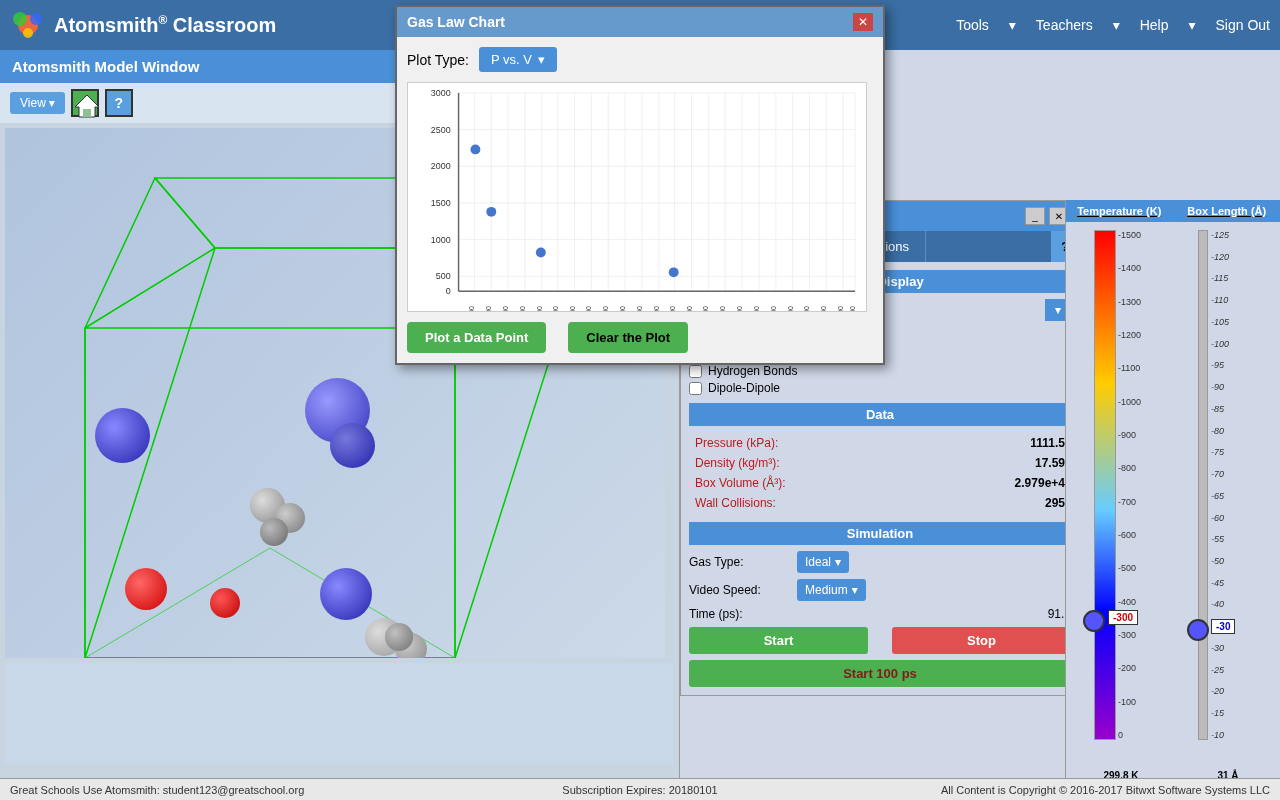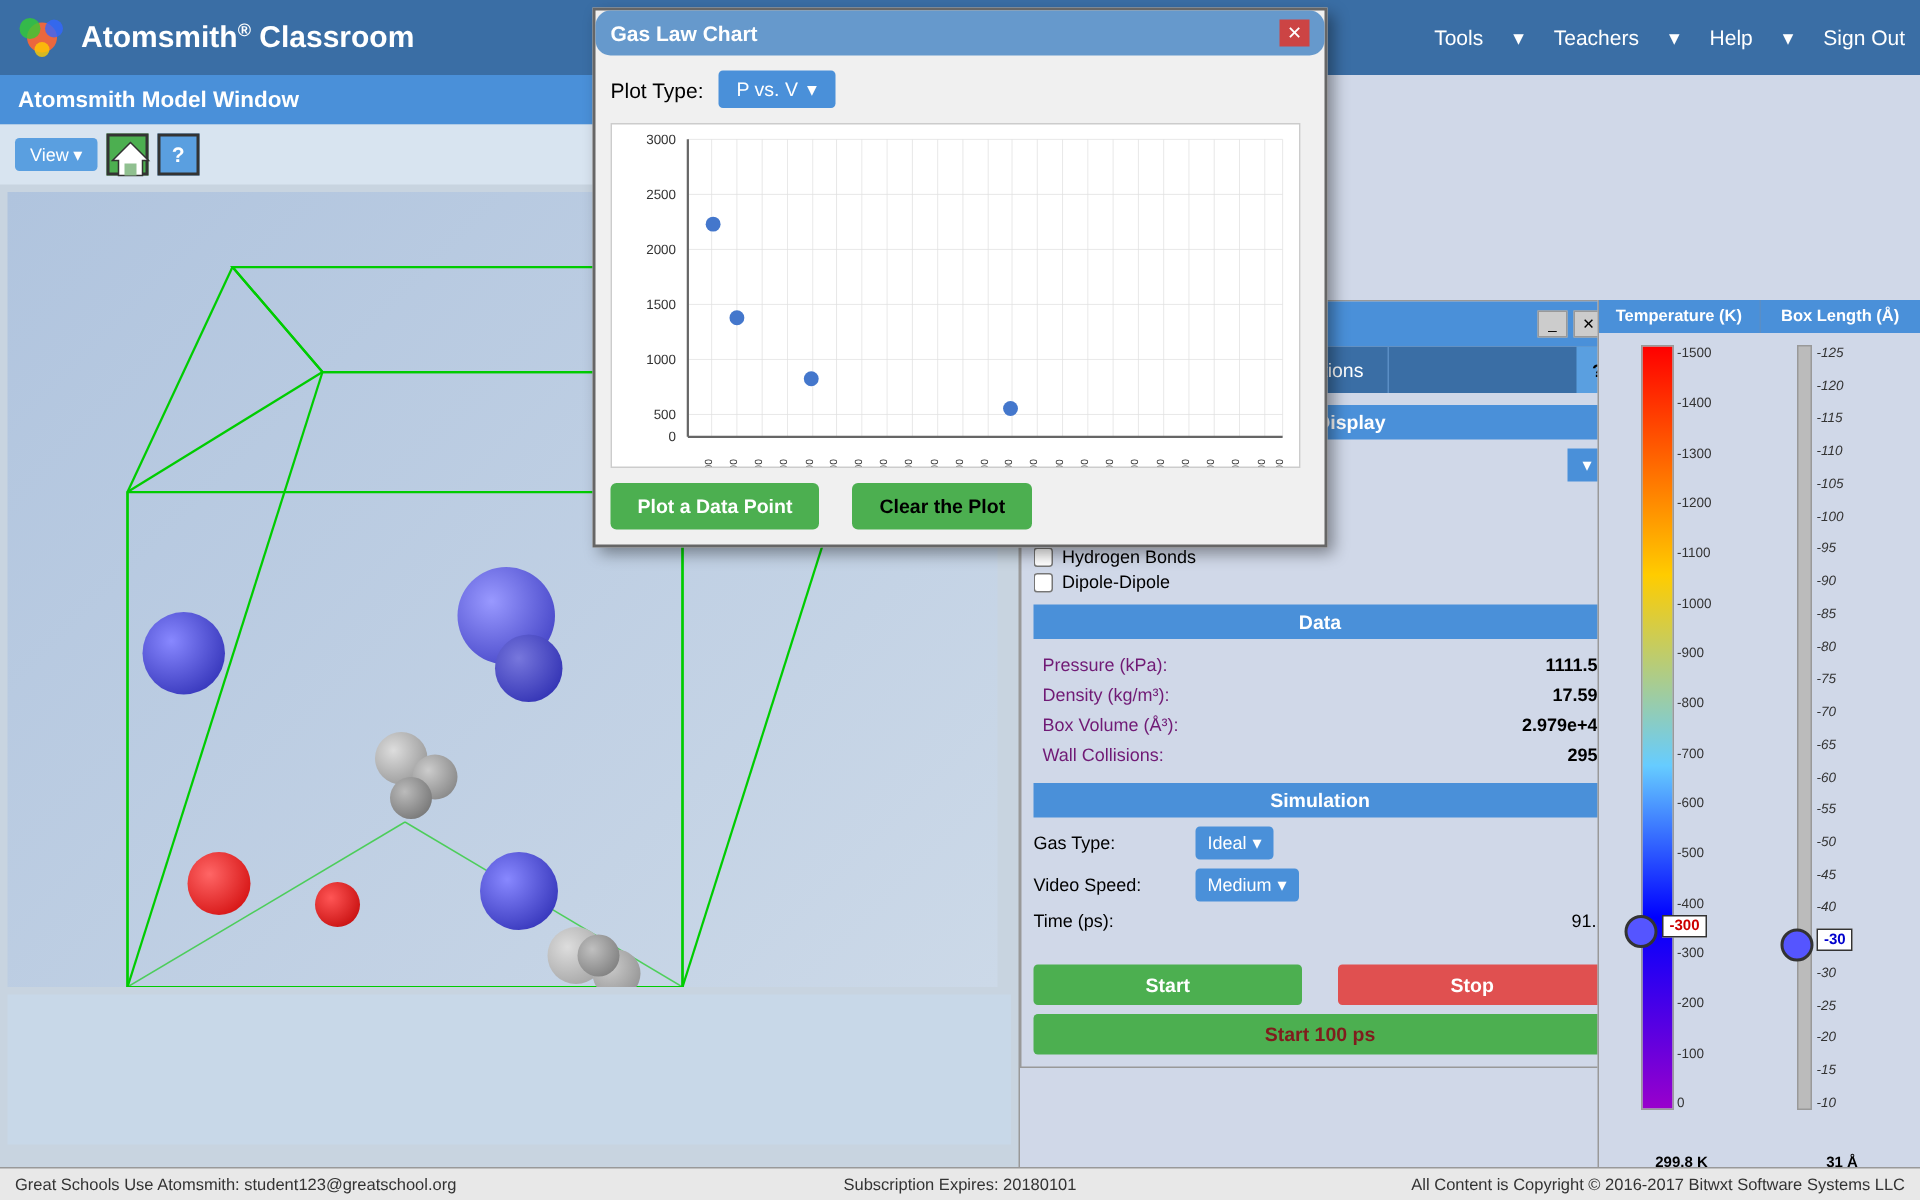--- a/index.html
+++ b/index.html
@@ -212,21 +212,21 @@
     }
     .force-row input[type="checkbox"] { cursor: pointer; }
 
     
     .data-table {
       width: 100%;
       font-size: 12px;
       margin-bottom: 8px;
     }
     .data-table tr td:first-child {
-      color: #701a75;
+      color: #b91c1c;
       padding: 2px 4px;
     }
     .data-table tr td:last-child {
       text-align: right;
       padding: 2px 4px;
       font-weight: bold;
     }
 
     
     .sim-row {
@@ -247,21 +247,21 @@
       cursor: pointer;
       font-size: 12px;
       display: flex; align-items: center; gap: 4px;
       border-radius: 3px;
     }
 
     .time-row {
       display: flex;
       justify-content: space-between;
       align-items: center;
-      margin-bottom: 22px;
+      margin-bottom: 6px;
       font-size: 12px;
     }
 
     .sim-buttons {
       display: flex;
       gap: 24px;
       margin-bottom: 6px;
     }
     .btn-start {
       background: #4caf50;
@@ -304,20 +304,21 @@
       right: 0;
       width: 215px;
       height: 585px;
       background: #d0d8e8;
       border-left: 1px solid #999;
       display: flex;
       flex-direction: column;
     }
     .sliders-header {
       display: flex;
+      text-decoration: underline;
     }
     .slider-col-header {
       flex: 1;
       background: #4a90d9;
       color: white;
       text-align: center;
       padding: 5px 4px;
       font-size: 11px;
       font-weight: bold;
       border-right: 1px solid #5a8ec5;
@@ -373,21 +374,20 @@
     }
     .dialog-header {
       background: #6699cc;
       color: white;
       padding: 6px 10px;
       display: flex;
       align-items: center;
       justify-content: space-between;
       font-size: 14px;
       font-weight: bold;
-      border-radius: 10px;
     }
     .dialog-close {
       width: 20px; height: 18px;
       background: #cc4444;
       color: white;
       border: none;
       cursor: pointer;
       font-size: 12px;
       display: flex; align-items: center; justify-content: center;
     }

